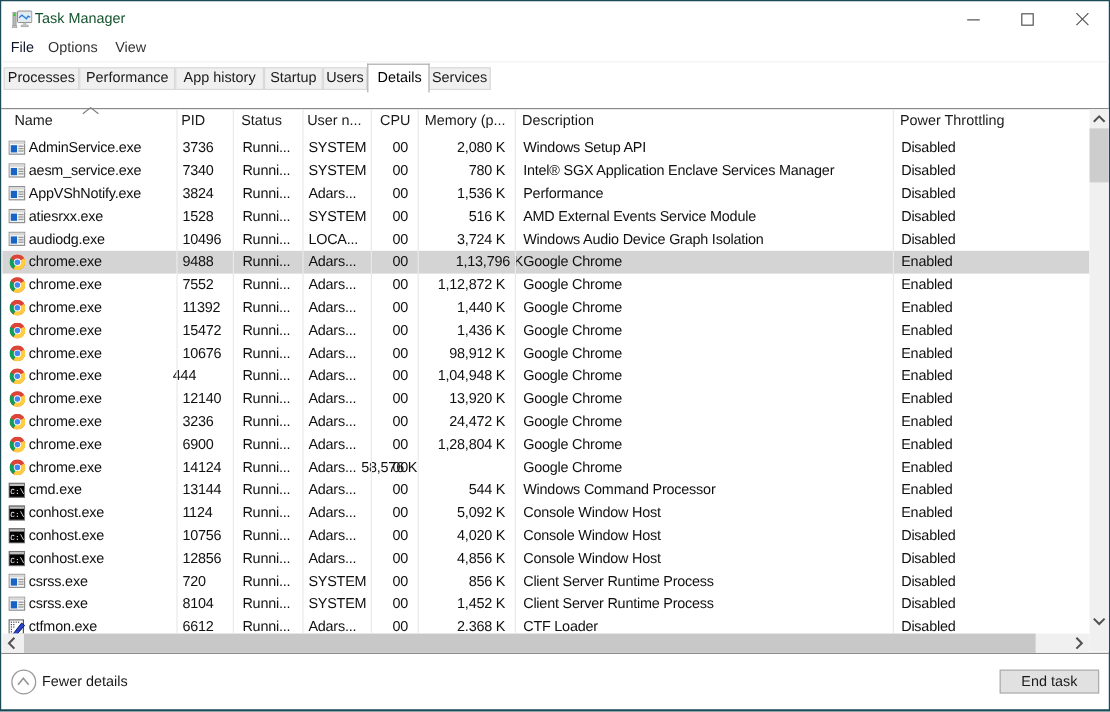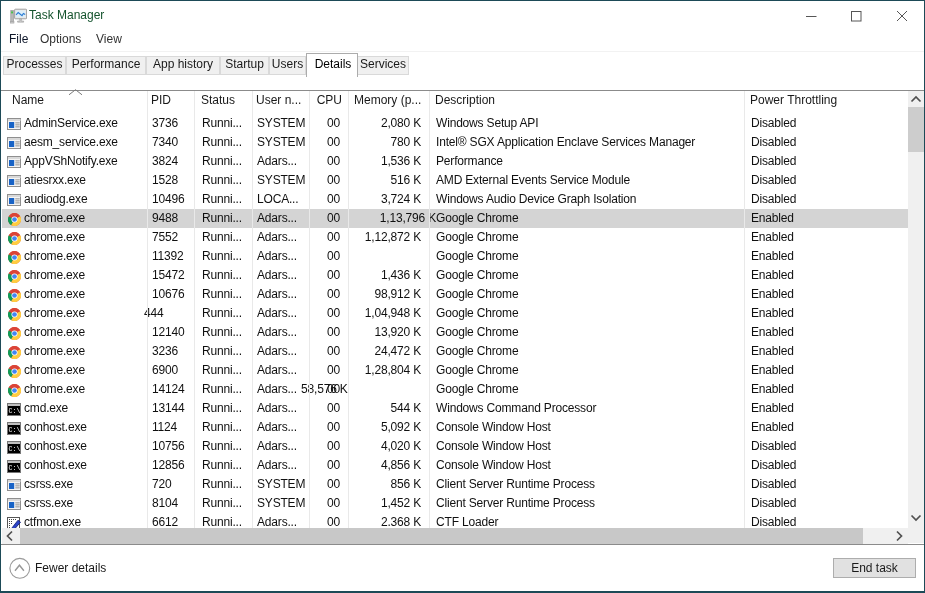--- a/index.html
+++ b/index.html
@@ -187,20 +187,21 @@
 <path d="M12 12 L6 22.4 A12 12 0 0 0 22.4 6 L12 6 Z" fill="#ffcd40"></path>
 <path d="M12 12 L1.6 6 A12 12 0 0 1 22.4 6 Z" fill="#db4437"></path>
 <circle cx="12" cy="12" r="5.6" fill="#fff"></circle>
 <circle cx="12" cy="12" r="4.3" fill="#4285f4"></circle>
 </svg></span>
         <span class="cell" style="left:22px">chrome.exe</span>
         <span class="cell" style="left:150px">11392</span>
         <span class="cell" style="left:200px">Runni...</span>
         <span class="cell" style="left:255px">Adars...</span>
         <span class="cell" style="left:248px;width:90px;text-align:right">00</span>
+        <span class="cell" style="left:299px;width:120px;text-align:right">1,440 K</span>
         <span class="cell" style="left:434px">Google Chrome</span>
         <span class="cell" style="left:749px">Enabled</span>
       </div>
       <div class="row" style="top:175px;">
         <span class="ric"><svg style="margin-left:1px" width="13" height="13" viewBox="0 0 24 24">
 <circle cx="12" cy="12" r="12" fill="#db4437"></circle>
 <path d="M12 12 L1.6 6 A12 12 0 0 0 6 22.4 Z" fill="#0f9d58"></path>
 <path d="M12 12 L6 22.4 A12 12 0 0 0 22.4 6 L12 6 Z" fill="#ffcd40"></path>
 <path d="M12 12 L1.6 6 A12 12 0 0 1 22.4 6 Z" fill="#db4437"></path>
 <circle cx="12" cy="12" r="5.6" fill="#fff"></circle>

